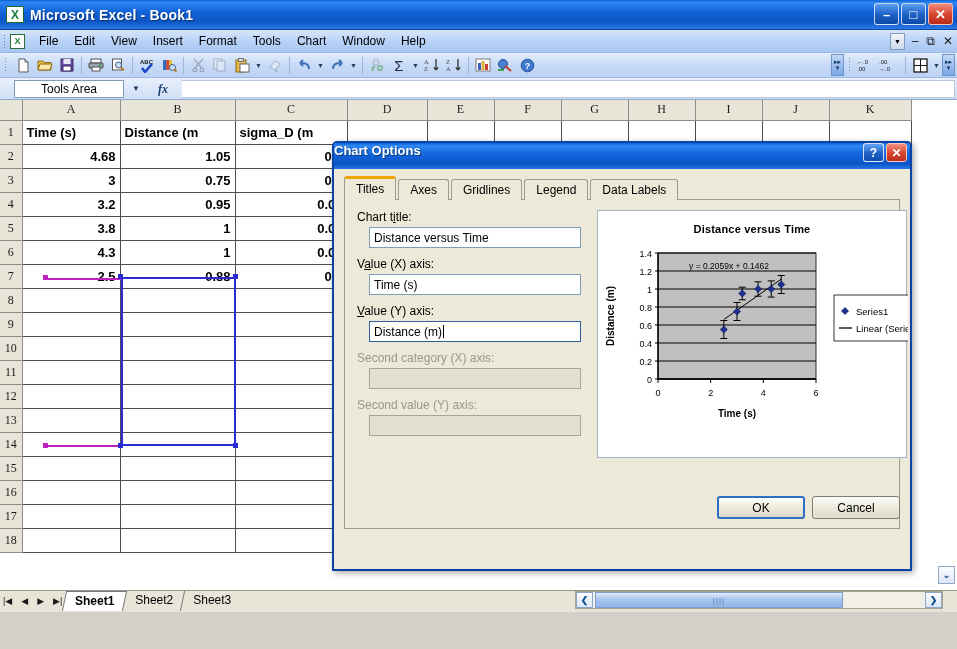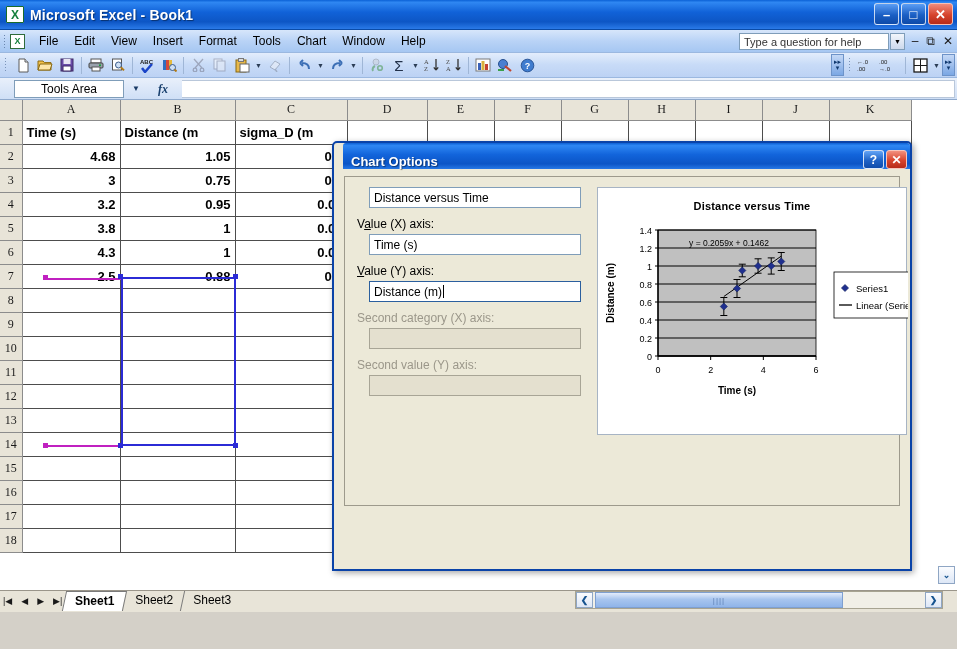--- a/index.html
+++ b/index.html
@@ -201,21 +201,21 @@
   
   .dialog {
     position:absolute; left:332px; top:141px; width:580px; height:430px;
     background:#ece9d8; border:2px solid #0a43a8;
     border-radius: 5px 5px 0 0;
     box-shadow: 2px 2px 6px rgba(0,0,0,.35);
   }
   .dlg-title {
     height:26px; background: linear-gradient(180deg,#0c5fd4 0%,#2e87f3 10%,#1264db 45%,#0b55c6 80%,#2678e6 100%);
     border-radius: 3px 3px 0 0;
-    display:flex; align-items:flex-end; padding: 0 3px 0 8px; margin-left: 9px;
+    display:flex; align-items:flex-start; padding: 0 3px 0 0;
   }
   .dlg-title .t { color:#fff; font-size:13px; font-weight:bold; text-shadow:1px 1px 1px rgba(0,0,0,.45); flex:1; }
   .dlgbtn { width:21px; height:19px; border-radius:3px; border:1px solid rgba(255,255,255,.8);
             display:flex;align-items:center;justify-content:center; color:#fff; font-weight:bold; font-size:12px;
             background: linear-gradient(180deg,#63a4f6,#1f63c6 55%,#0f4cab); margin-left:2px; }
   .dlgbtn.x { background: linear-gradient(180deg,#f2917f,#d8452d 55%,#b72c1a); border-color:#f8c6bb; }
 
   .dlg-body { position:relative; padding: 8px 10px 0 10px; }
   .tabstrip { display:flex; align-items:flex-end; height:23px; position:relative; z-index:3; }
   .dtab {
@@ -280,21 +280,20 @@
     <div class="menu-icon">X</div>
     <div class="menuitem">File</div>
     <div class="menuitem">Edit</div>
     <div class="menuitem">View</div>
     <div class="menuitem">Insert</div>
     <div class="menuitem">Format</div>
     <div class="menuitem">Tools</div>
     <div class="menuitem">Chart</div>
     <div class="menuitem">Window</div>
     <div class="menuitem">Help</div>
-    <div class="help-box">Type a question for help</div>
     <div class="help-drop">▼</div>
     <div class="menu-winbtns">
       <span>–</span>
       <span>⧉</span>
       <span>✕</span>
     </div>
   </div>
 
   <div class="toolbar">
     <div class="tgrip"></div>
@@ -787,24 +786,32 @@
 
 
   <div class="dialog">
     <div class="dlg-title">
       <div class="t">Chart Options</div>
       <div class="dlgbtn">?</div>
       <div class="dlgbtn x">✕</div>
     </div>
 
     <div class="dlg-body">
+      <div class="tabstrip">
+        <div class="dtab active">Titles</div>
+        <div class="dtab">Axes</div>
+        <div class="dtab">Gridlines</div>
+        <div class="dtab">Legend</div>
+        <div class="dtab">Data Labels</div>
+      </div>
 
       <div class="tabpanel">
 
         <div class="panel-left">
+          <div class="fld-label">Chart t<u>i</u>tle:</div>
           <div class="fld-input">Distance versus Time</div>
 
           <div class="fld-label">V<u>a</u>lue (X) axis:</div>
           <div class="fld-input">Time (s)</div>
 
           <div class="fld-label"><u>V</u>alue (Y) axis:</div>
           <div class="fld-input focused">
               <span>Distance (m)</span>
               <span class="caret"></span>
             </div>
@@ -886,16 +893,20 @@
                 <rect x="236" y="60" width="95" height="46" fill="#fff" stroke="#000" stroke-width="0.8"></rect>
                 <path d="M247 72.5 L250.6 76 L247 79.5 L243.4 76 Z" fill="#1f2f8f" stroke="#10205c" stroke-width="0.6"></path>
                 <text x="258" y="79.5" font-size="9.5" font-family="Liberation Sans, sans-serif" fill="#000">Series1</text>
                 <line x1="241" y1="93" x2="254" y2="93" stroke="#000" stroke-width="1.3"></line>
                 <text x="258" y="96.5" font-size="9.5" font-family="Liberation Sans, sans-serif" fill="#000">Linear (Series1)</text>
               </svg>
           </div>
         </div>
       </div>
 
+      <div class="dlg-footer">
+        <div class="dbtn default">OK</div>
+        <div class="dbtn">Cancel</div>
+      </div>
     </div>
   </div>
 
 </div>
 
 </body></html>

